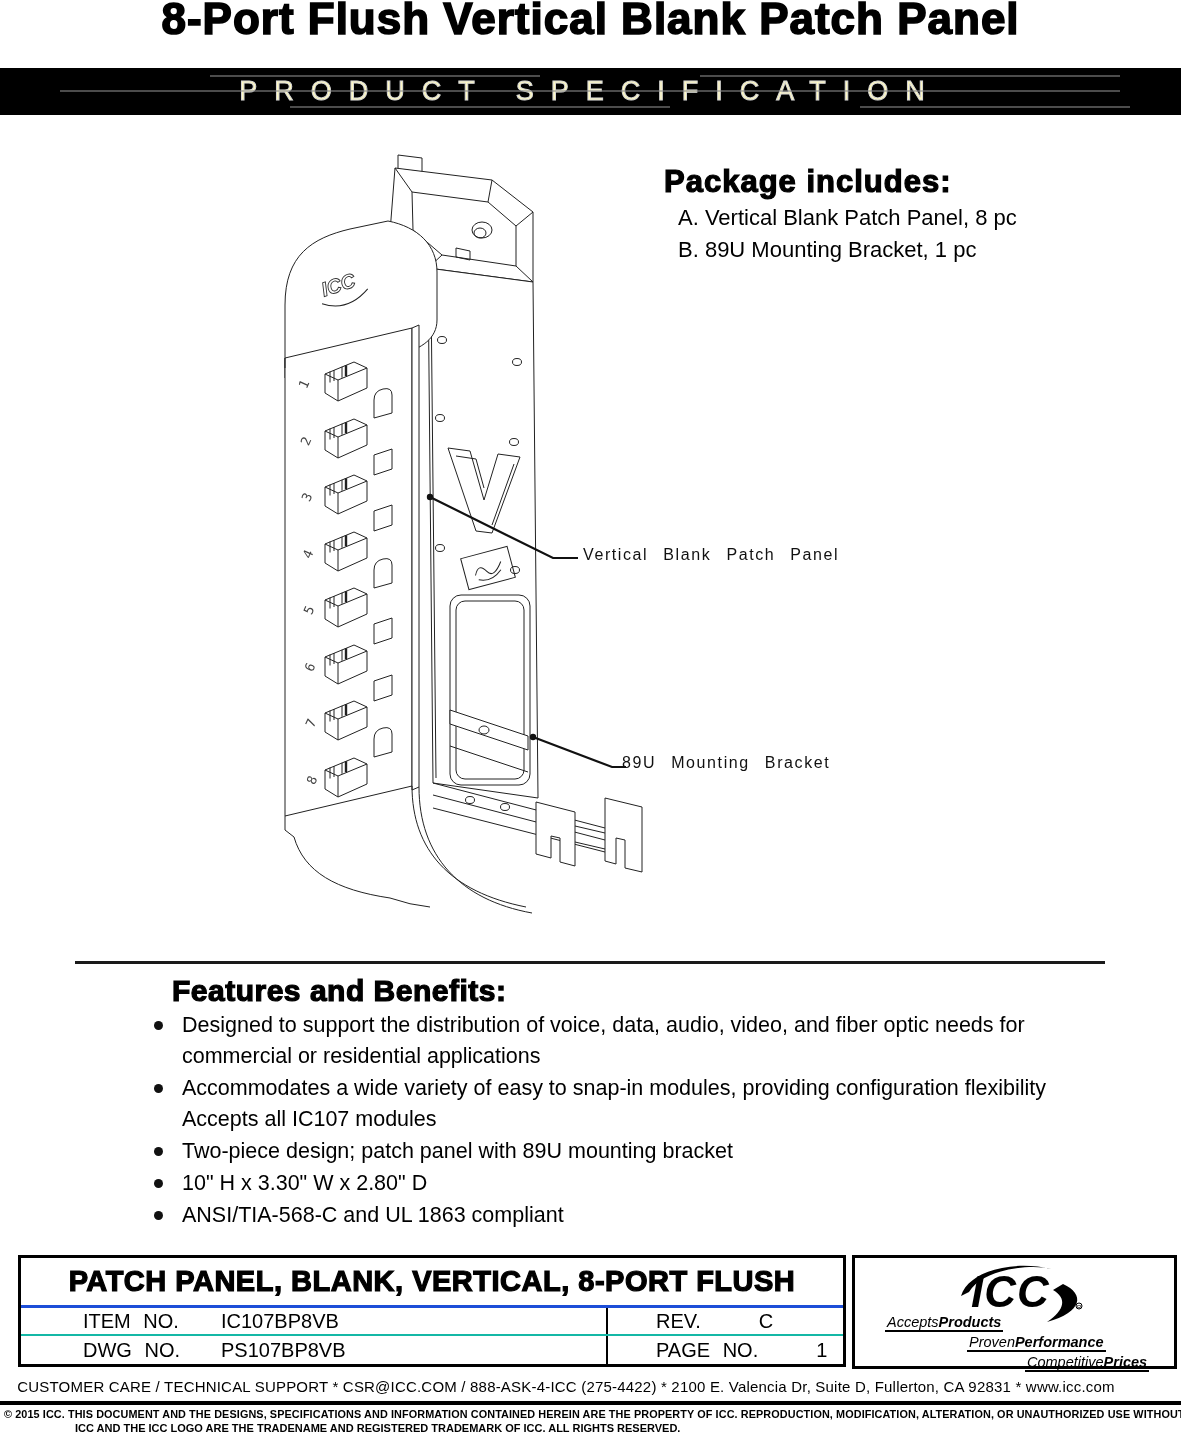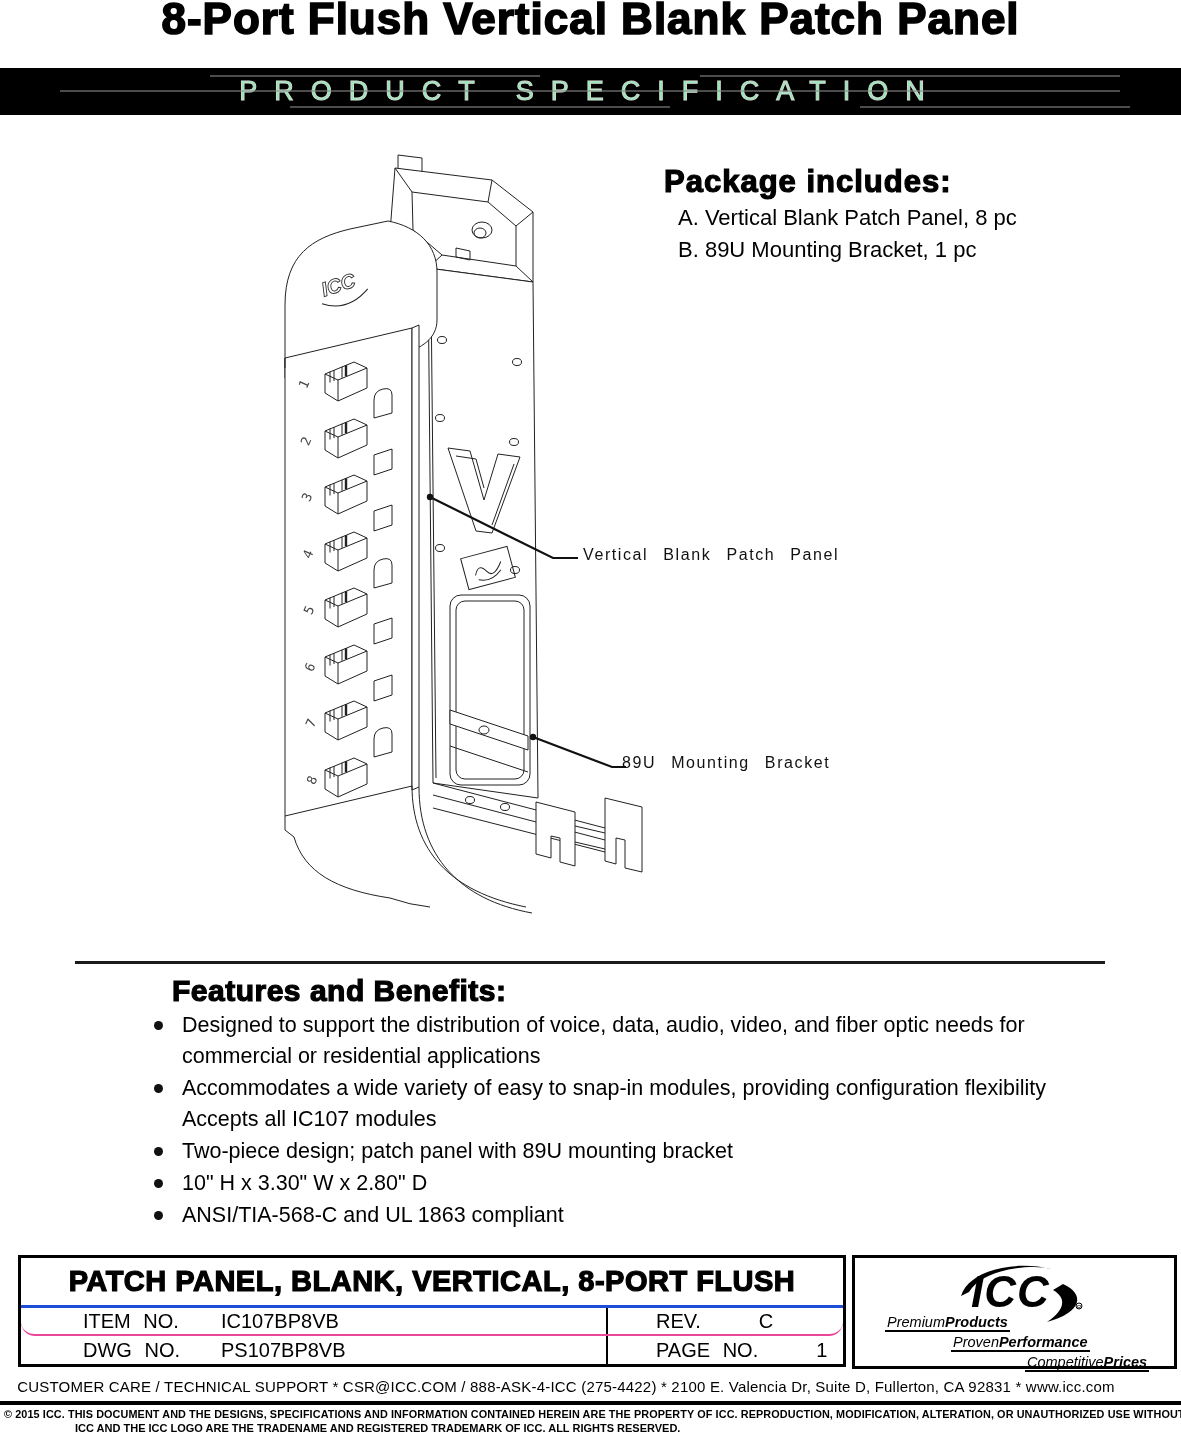--- a/index.html
+++ b/index.html
@@ -13,21 +13,21 @@
     letter-spacing:1px; -webkit-text-stroke:1.6px #000;
   }
 
   
   .banner{
     position:absolute; top:68px; left:0; width:1181px; height:47px;
     background:#000; display:flex; align-items:center; justify-content:center;
   }
   .banner-text{
     font-size:27px; letter-spacing:17px; font-weight:normal;
-    color:#86efac; -webkit-text-stroke:1px #d6d6d6;
+    color:#fef9c3; -webkit-text-stroke:1px #d6d6d6;
     white-space:nowrap;
   }
   .banner .streak{ position:absolute; height:2px; background:#8a8a8a; opacity:.55; }
   .s1{ top:7px; left:210px; width:330px; }
   .s2{ top:7px; left:700px; width:420px; }
   .s3{ top:38px; left:290px; width:380px; }
   .s4{ top:38px; left:860px; width:270px; }
   .s5{ top:22px; left:60px; width:1060px; height:1px; opacity:.35;}
 
   
@@ -63,37 +63,37 @@
   
   .title-block{
     position:absolute; top:1255px; left:18px; width:828px; height:112px;
     border:3px solid #000;
   }
   .tb-title{
     height:50px; border-bottom:3px solid #1d4ed8; display:flex; align-items:center; justify-content:center;
     font-size:29px; font-weight:bold; -webkit-text-stroke:1.2px #000; letter-spacing:.5px; white-space:nowrap;
   }
   .tb-row{ height:28px; display:flex; align-items:center; font-size:20px; word-spacing:7px; }
-  .tb-row.first{ border-bottom:2px solid #ec4899;border-radius:14px; }
+  .tb-row.first{ border-bottom:2px solid #14b8a6; }
   .tb-label{ width:200px; padding-left:62px; }
   .tb-value{ width:385px; word-spacing:normal; }
   .tb-right{ flex:1; border-left:2px solid #000; height:100%; display:flex; align-items:center; padding-left:48px;text-align:center; }
   .tb-right .rv{ margin-left:58px; word-spacing:normal; }
 
   
   .logo-box{
     position:absolute; top:1255px; left:852px; width:325px; height:114px;
     border:3px solid #000;
   }
   .icc-logo-svg{ position:absolute; top:2px; left:88px; }
   .tagline{ position:absolute; font-size:14.5px; font-style:italic; white-space:nowrap;
             border-bottom:2px solid #000; padding:0 2px 0 2px; }
   .tagline b{ font-style:italic; }
   .tl1{ top:56px; left:30px; }
-  .tl2{ top:76px; left:96px; }
+  .tl2{ top:76px; left:112px; }
   .tl3{ top:96px; left:170px; }
 
   
   .support-line{
     position:absolute; top:1378px; left:0; width:1132px; text-align:center;
     font-size:15px; letter-spacing:.2px; white-space:nowrap;
   }
   .bottom-rule{ position:absolute; top:1401px; left:0; width:1181px; height:4px; background:#000; }
   .copyright1{
     position:absolute; top:1408px; left:4px; width:1177px;
@@ -302,21 +302,21 @@
   </div>
 
   <div class="logo-box">
     <svg class="icc-logo-svg" width="150" height="62" viewBox="0 0 150 62">
       <path d="M18,36 C26,10 72,0 108,9 C90,4 40,8 26,32 Z" fill="#000"></path>
       <path d="M120,24 C142,34 140,52 104,62 C122,50 124,38 110,30 Z" fill="#000"></path>
       <text x="28" y="47" font-size="44" font-weight="bold" font-style="italic" letter-spacing="1" style="fill:#000">ICC</text>
       <circle cx="136" cy="46" r="3" fill="none" stroke="#000" stroke-width="1"></circle>
       <text x="134" y="49" font-size="6" fill="#000">R</text>
     </svg>
-    <div class="tagline tl1"><span>Premium</span><b>Products</b></div>
+    <div class="tagline tl1"><span>Accepts</span><b>Products</b></div>
     <div class="tagline tl2"><span>Proven</span><b>Performance</b></div>
     <div class="tagline tl3"><span>Competitive</span><b>Prices</b></div>
   </div>
 
   <div class="support-line">CUSTOMER CARE / TECHNICAL SUPPORT * CSR@ICC.COM / 888-ASK-4-ICC (275-4422) * 2100 E. Valencia Dr, Suite D, Fullerton, CA 92831 * www.icc.com</div>
   <div class="bottom-rule"></div>
   <div class="copyright1">© 2015 ICC. THIS DOCUMENT AND THE DESIGNS, SPECIFICATIONS AND INFORMATION CONTAINED HEREIN ARE THE PROPERTY OF ICC. REPRODUCTION, MODIFICATION, ALTERATION, OR UNAUTHORIZED USE WITHOUT ICC'S APPROVAL IS STRICTLY PROHIBITED.</div>
   <div class="copyright2">ICC AND THE ICC LOGO ARE THE TRADENAME AND REGISTERED TRADEMARK OF ICC.  ALL RIGHTS RESERVED.</div>
 
 </div>

